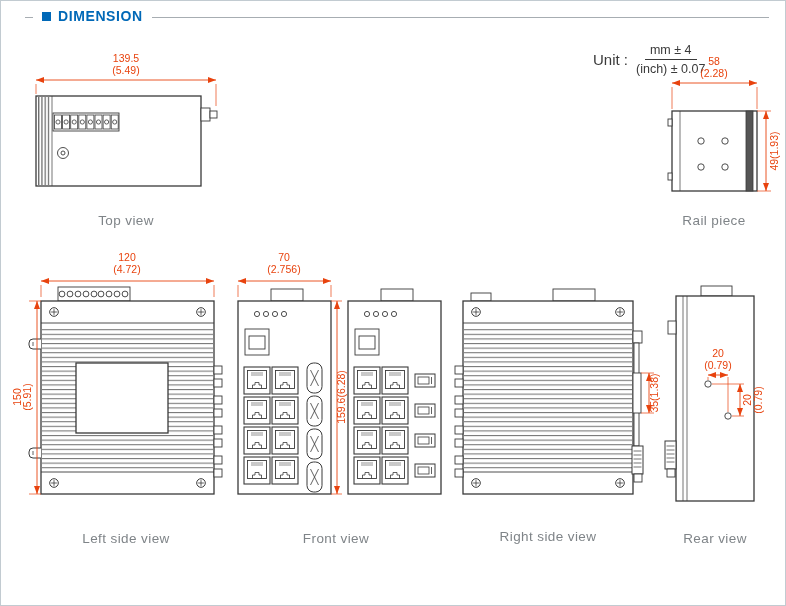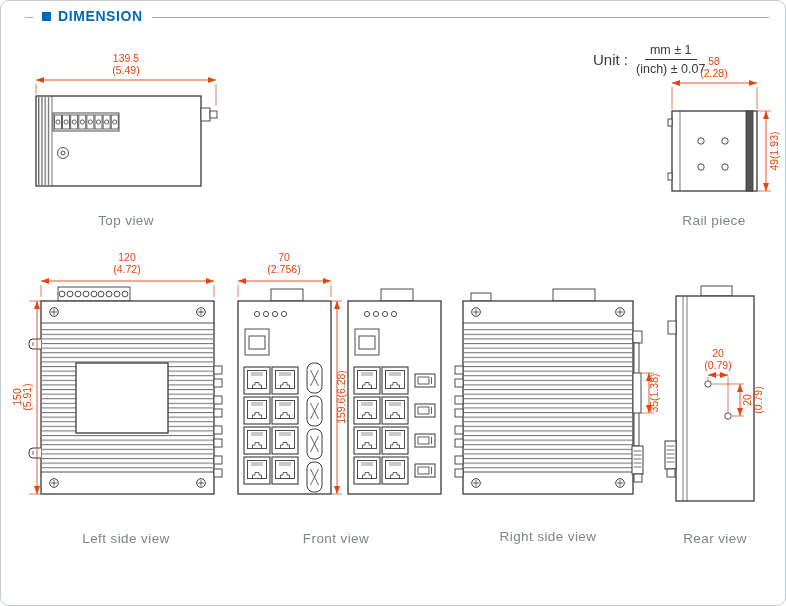--- a/index.html
+++ b/index.html
@@ -3,21 +3,21 @@
 <meta charset="utf-8">
 <style>
   :root{
     --accent-blue:#0068b7;
     --dimension-red:#e8430e;
     --label-gray:#7f8488;
     --line-dark:#3a3a3a;
   }
   html,body{margin:0;padding:0;background:#fff;}
   body{font-family:"Liberation Sans",sans-serif;}
-  .page{position:relative;width:786px;height:606px;background:#fff;border:1px solid #c2cbd1;border-radius:9px;box-sizing:border-box;overflow:hidden;}
+  .page{position:relative;width:786px;height:606px;background:#fff;border:1px solid #c2cbd1;border-radius:0;box-sizing:border-box;overflow:hidden;}
   .header-rule{position:absolute;top:16px;left:24px;right:16px;height:0;border-top:1.2px solid #a7adb2;}
   .title-chip{position:absolute;top:7px;left:32px;background:#fff;padding:0 9px;display:flex;align-items:center;gap:7px;}
   .title-bullet{width:9px;height:9px;background:var(--accent-blue);display:inline-block;}
   .title-text{color:var(--accent-blue);font-size:14px;font-weight:bold;letter-spacing:0.6px;}
   .unit{position:absolute;top:42px;left:592px;display:flex;align-items:center;gap:8px;color:var(--line-dark);}
   .unit-label{font-size:15px;}
   .frac{display:inline-flex;flex-direction:column;align-items:center;font-size:12.5px;}
   .frac .num{padding:0 5px 2px;border-bottom:1.3px solid var(--line-dark);}
   .frac .den{padding-top:2px;}
   .view{position:absolute;overflow:visible;}
@@ -104,21 +104,21 @@
 
   <div class="header-rule"></div>
   <div class="title-chip">
     <span class="title-bullet"></span>
     <span class="title-text">DIMENSION</span>
   </div>
 
   <div class="unit">
     <span class="unit-label">Unit :</span>
     <span class="frac">
-      <span class="num">mm ± 1</span>
+      <span class="num">mm ± 4</span>
       <span class="den">(inch) ± 0.07</span>
     </span>
   </div>
 
   <svg class="view" style="left:18px;top:48px;" width="220" height="190" viewBox="0 0 220 190">
     <g>
       <text class="dim" x="107" y="13" text-anchor="middle">139.5</text>
       <text class="dim" x="107" y="25" text-anchor="middle">(5.49)</text>
       <line class="dimline" x1="17" y1="31" x2="197" y2="31" marker-start="url(#arr)" marker-end="url(#arr)"></line>
       <line class="extline" x1="17" y1="35" x2="17" y2="45"></line>

